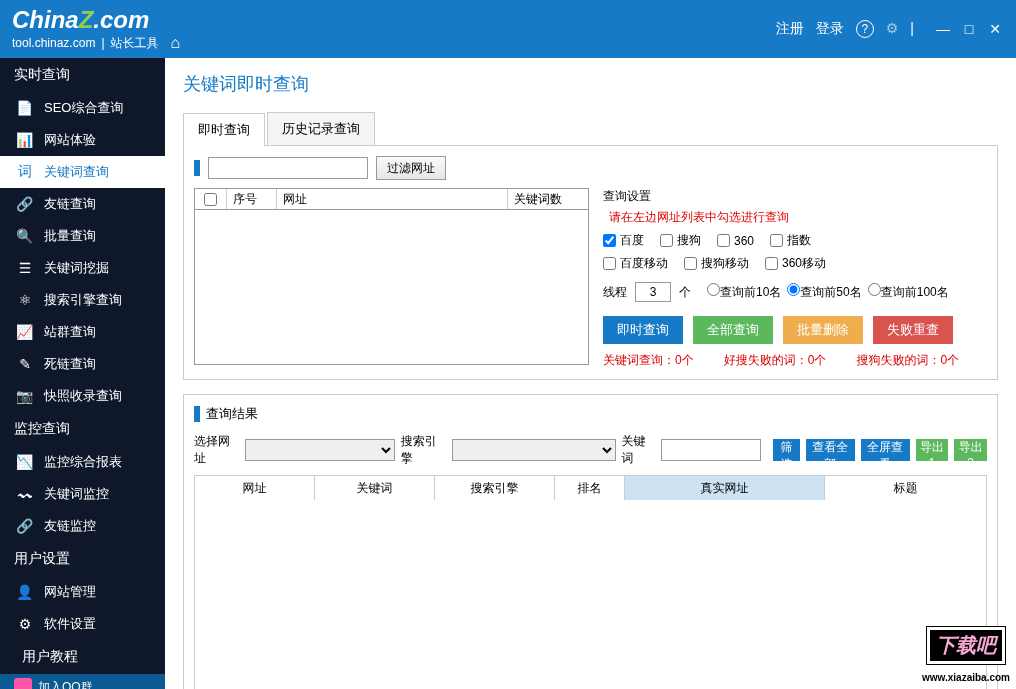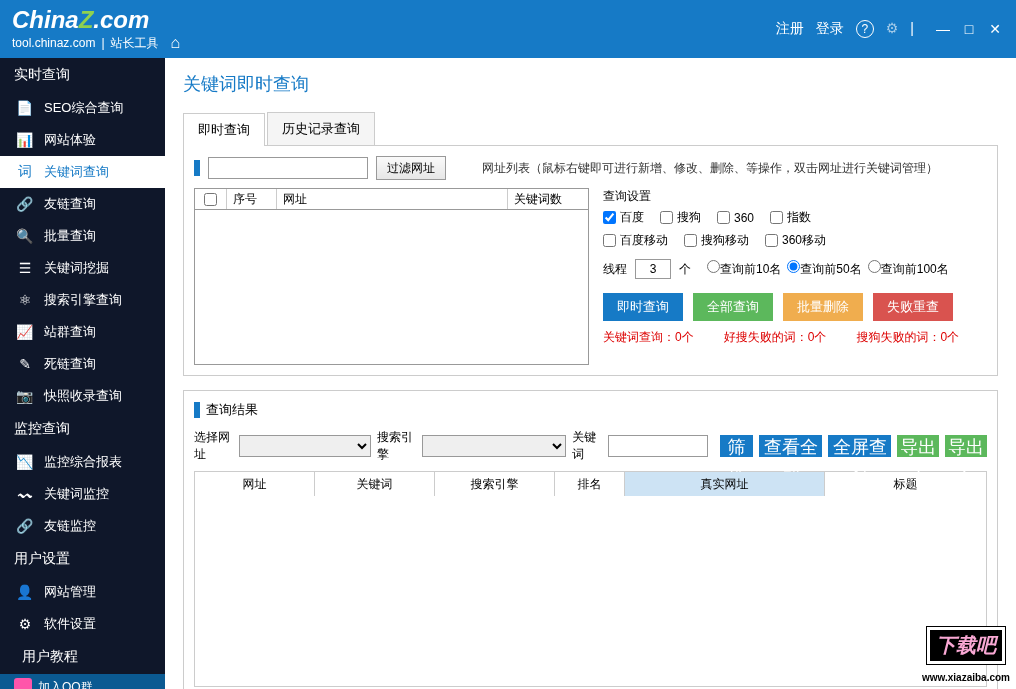--- a/index.html
+++ b/index.html
@@ -69,21 +69,21 @@
 .stats-row { display: flex; gap: 30px; margin-top: 8px; font-size: 12px; }
 .stat-red { color: #d00; }
 
 .results-box { border: 1px solid #ccc; margin-top: 14px; padding: 10px; }
 .results-title { display: flex; align-items: center; gap: 6px; font-size: 13px; margin-bottom: 10px; }
 .filter-row { display: flex; align-items: center; gap: 6px; font-size: 12px; margin-bottom: 8px; }
 .sel { height: 22px; border: 1px solid #999; font-size: 12px; }
 .sel-url { width: 160px; }
 .sel-engine { width: 175px; }
 .kw-input { width: 100px; height: 22px; border: 1px solid #999; padding: 0 4px; font-size: 12px; }
-.small-btn { height: 22px; padding: 0 2px; border: none; color: #fff; font-size: 18px; cursor: pointer; }
+.small-btn { height: 22px; padding: 0 2px; border: none; color: #fff; font-size: 12px; cursor: pointer; }
 
 .result-table { width: 100%; border: 1px solid #ccc; }
 .result-head { display: flex; background: #fff; font-size: 12px; height: 24px; }
 .result-head > div { border-right: 1px solid #ccc; display: flex; align-items: center; justify-content: center; }
 .rcol-url { width: 120px; }
 .rcol-kw { width: 120px; }
 .rcol-engine { width: 120px; }
 .rcol-rank { width: 70px; }
 .rcol-real { width: 200px; background: #cde3f4; }
 .rcol-title { flex: 1; border-right: none !important; }
@@ -201,38 +201,38 @@
     <div class="tab active">即时查询</div>
     <div class="tab">历史记录查询</div>
   </div>
 
   <div class="content-box">
     <div class="row1">
       <span class="blue-bar"></span>
       <input class="filter-input" style="">
       <button class="filter-btn">过滤网址</button>
       <span style="width:20px"></span>
-      <span class="hint-text">网址列表（鼠标右键即可进行新增、修改、删除、等操作，双击网址进行关键词管理）</span>
     </div>
 
     <div class="middle-row">
       <div class="url-table-area">
         <div class="url-table-head">
           <div class="col-chk">
               <input type="checkbox" style="">
             </div>
           <div class="col-seq">序号</div>
           <div class="col-url">网址</div>
           <div class="col-kw">关键词数</div>
         </div>
         <div class="url-table-body"></div>
       </div>
 
       <div class="settings-area">
         <div class="settings-title">查询设置</div>
+        <div class="red-hint">请在左边网址列表中勾选进行查询</div>
         <div class="chk-row">
           <label>
               <input type="checkbox" checked="" style="">
               <span>百度</span>
             </label>
           <label>
               <input type="checkbox" style="">
               <span>搜狗</span>
             </label>
           <label>

